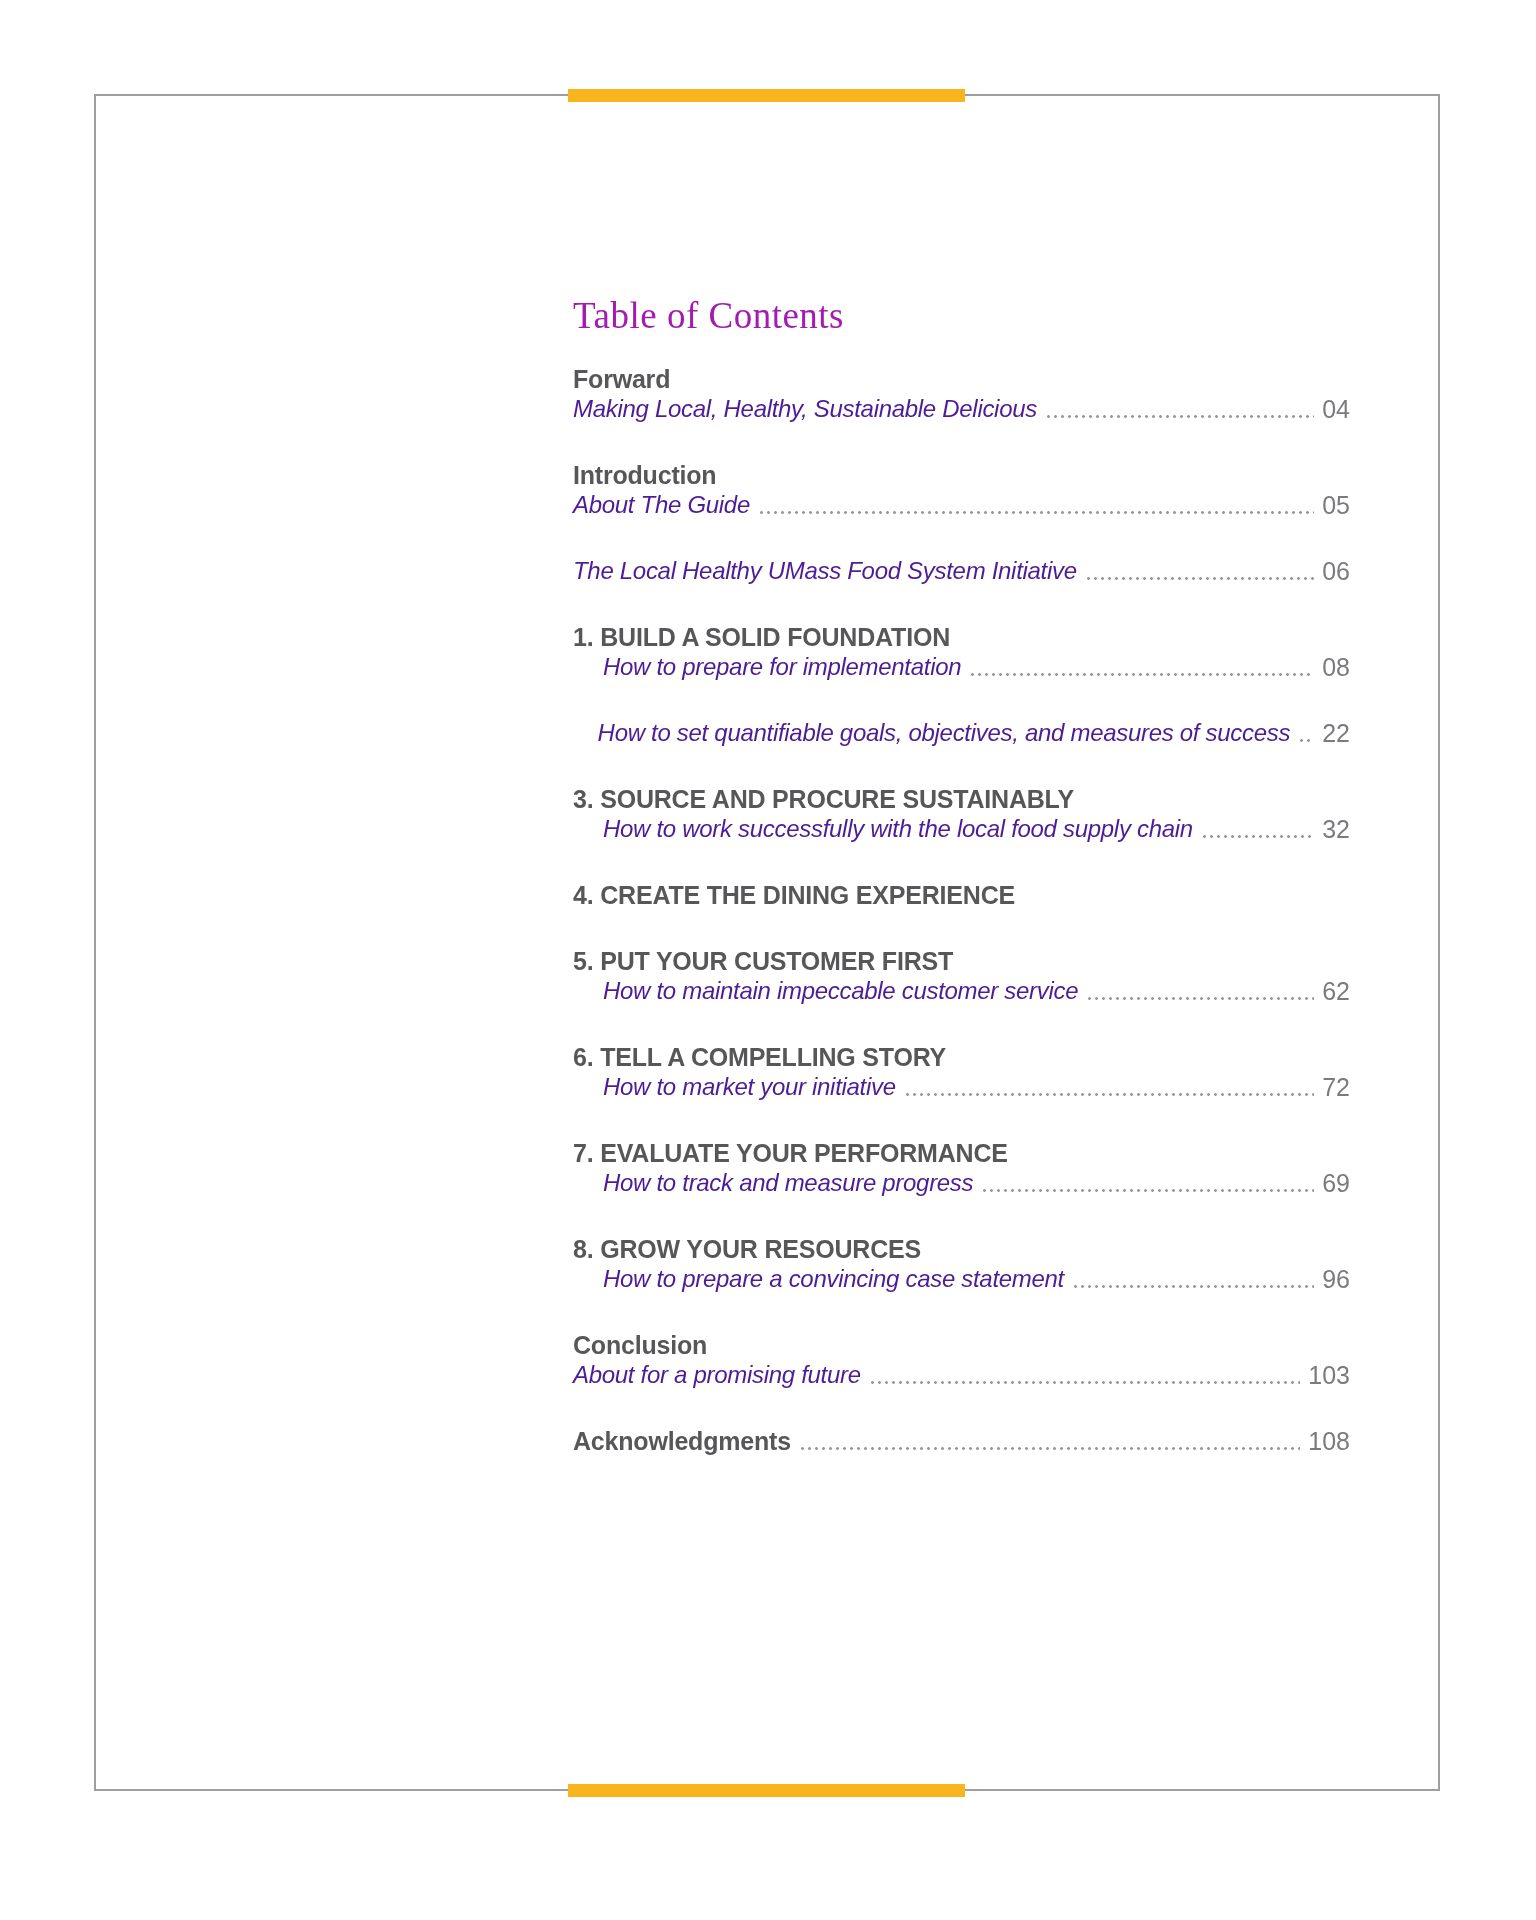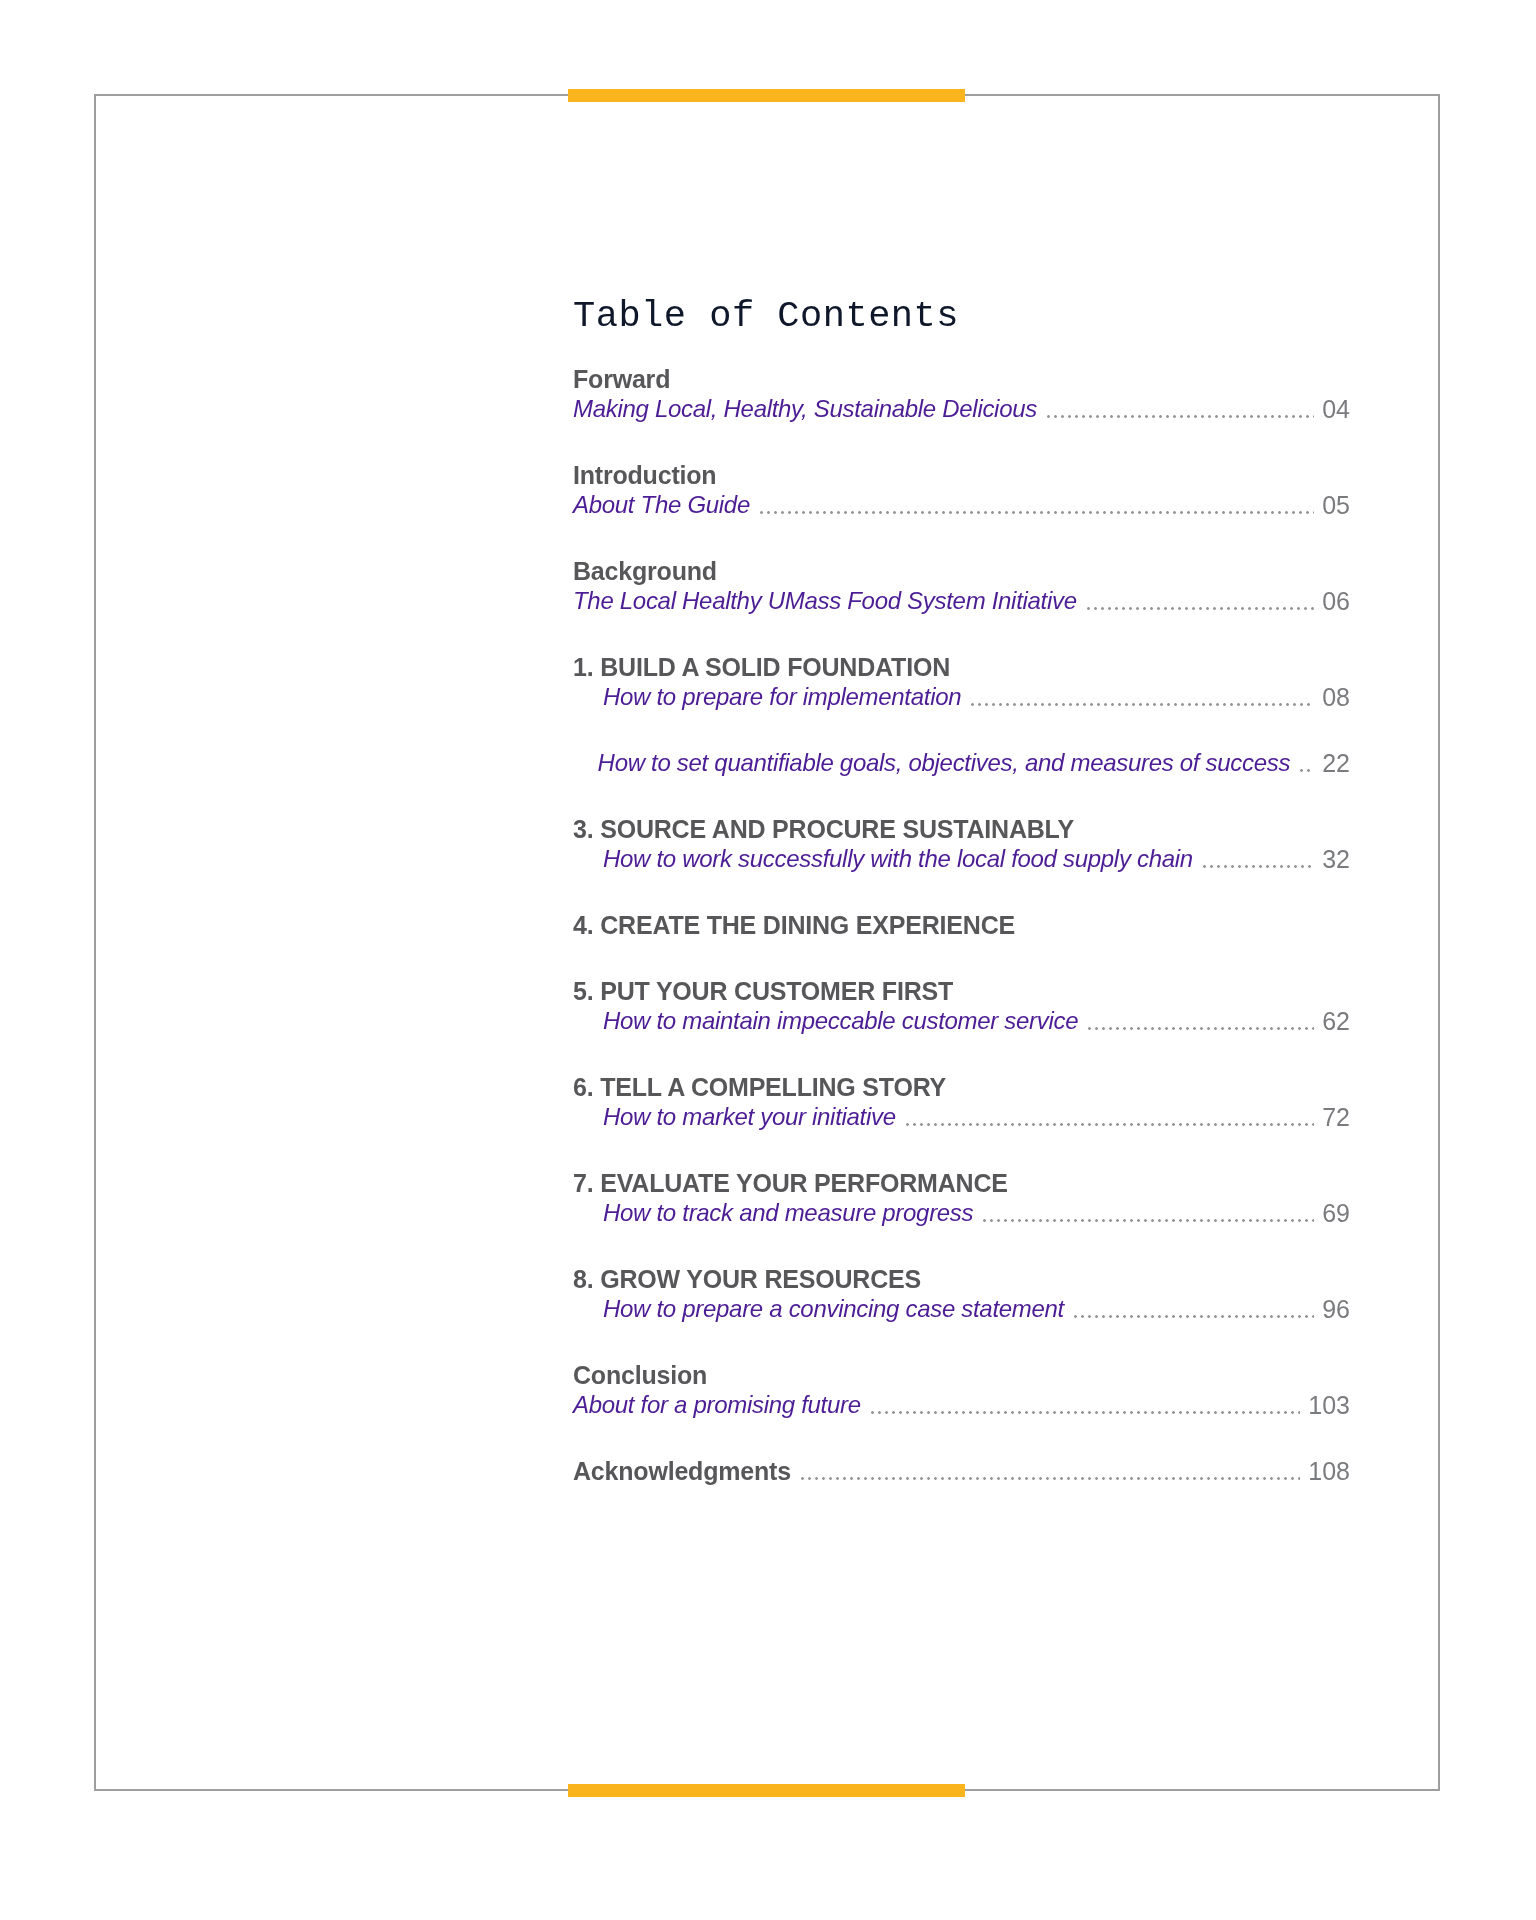--- a/index.html
+++ b/index.html
@@ -36,26 +36,26 @@
   .accent-bar.bottom { top: 1784px; }
 
   .content {
     position: absolute;
     left: 573px;
     top: 295px;
     width: 777px;
     z-index: 1;
   }
   .toc-title {
-    font-family: Liberation Mono, monospace;
+    font-family: Liberation Serif, serif;
     font-size: 37px;
     line-height: 42px;
     font-weight: 500;
     letter-spacing: 0.5px;
-    color: #0f172a;
+    color: #a21caf;
     margin: 0 0 27px 0;
   }
   .entry { margin-bottom: 36px; }
   .row {
     display: flex;
     align-items: flex-end;
   }
   .heading {
     font-size: 25px;
     line-height: 30px;
@@ -124,24 +124,20 @@
 
     </div>
     <div class="row sub-row">
       <span class="subtitle">About The Guide</span>
       <span class="leader"></span>
       <span class="pagenum">05</span>
     </div>
   </div>
 
   <div class="entry">
-    <div class="row heading-row">
-      <span class="heading">Background</span>
-
-    </div>
     <div class="row sub-row">
       <span class="subtitle">The Local Healthy UMass Food System Initiative</span>
       <span class="leader"></span>
       <span class="pagenum">06</span>
     </div>
   </div>
 
   <div class="entry">
     <div class="row heading-row">
       <span class="heading">1. BUILD A SOLID FOUNDATION</span>

